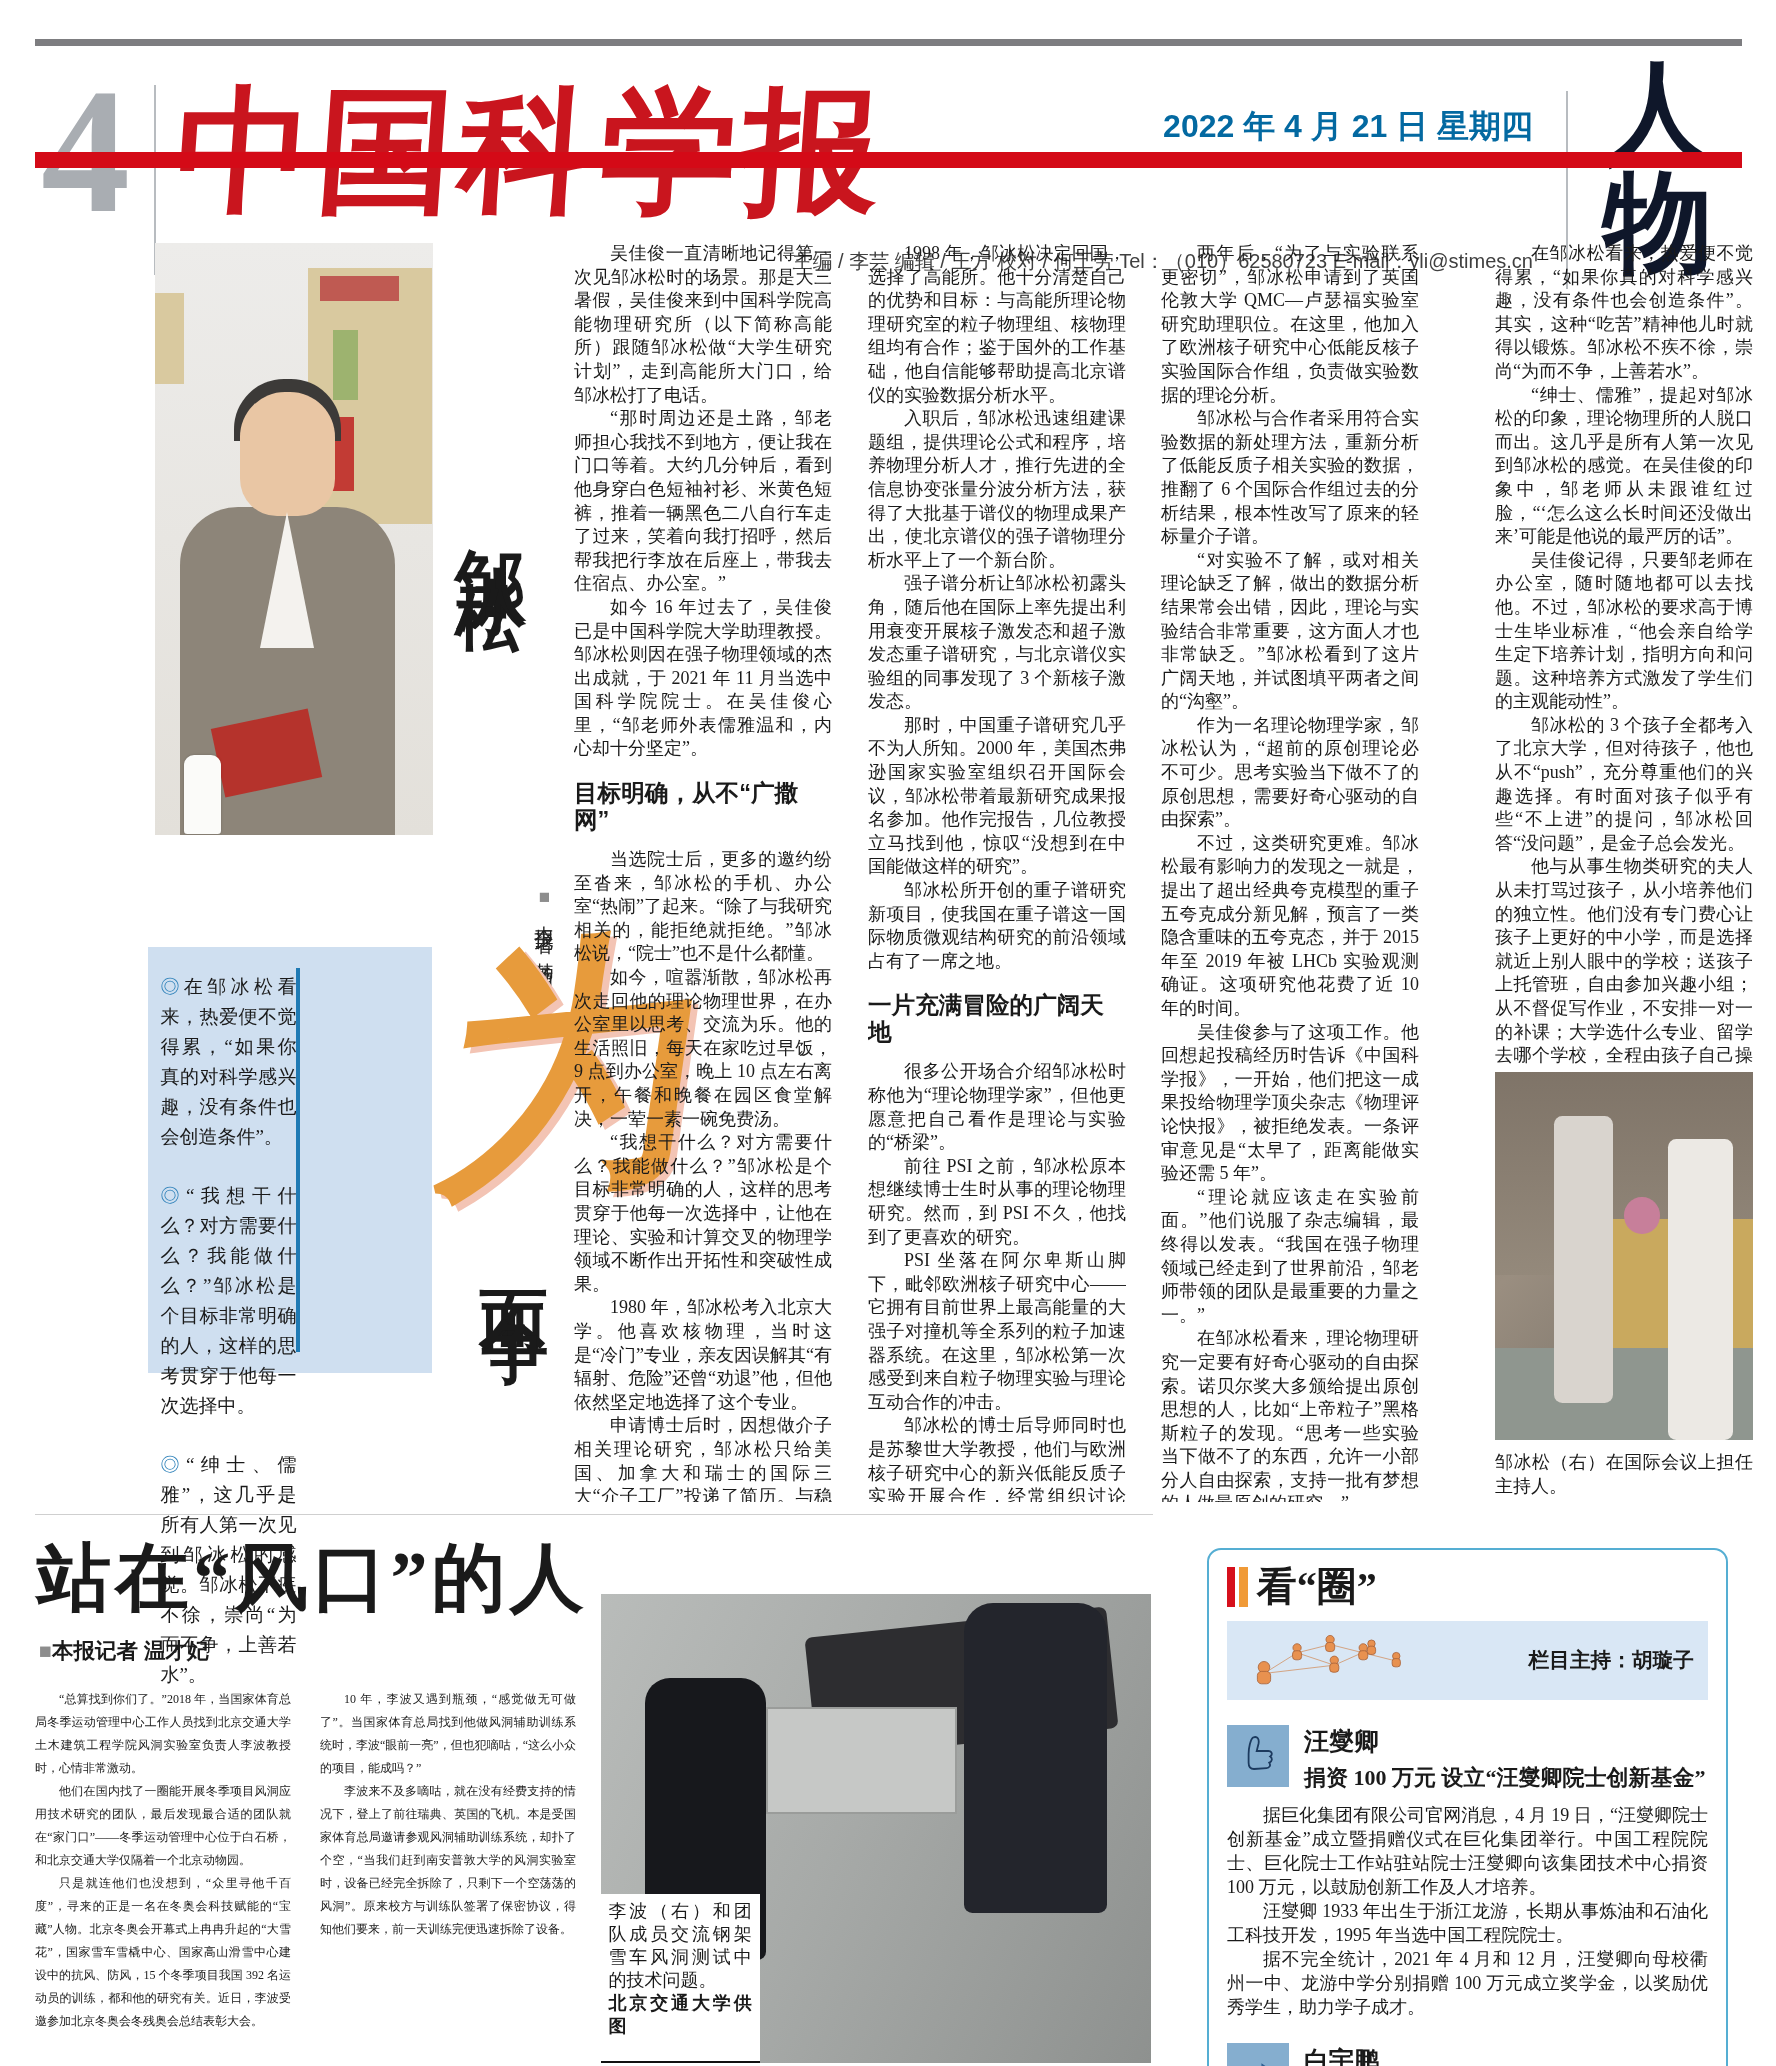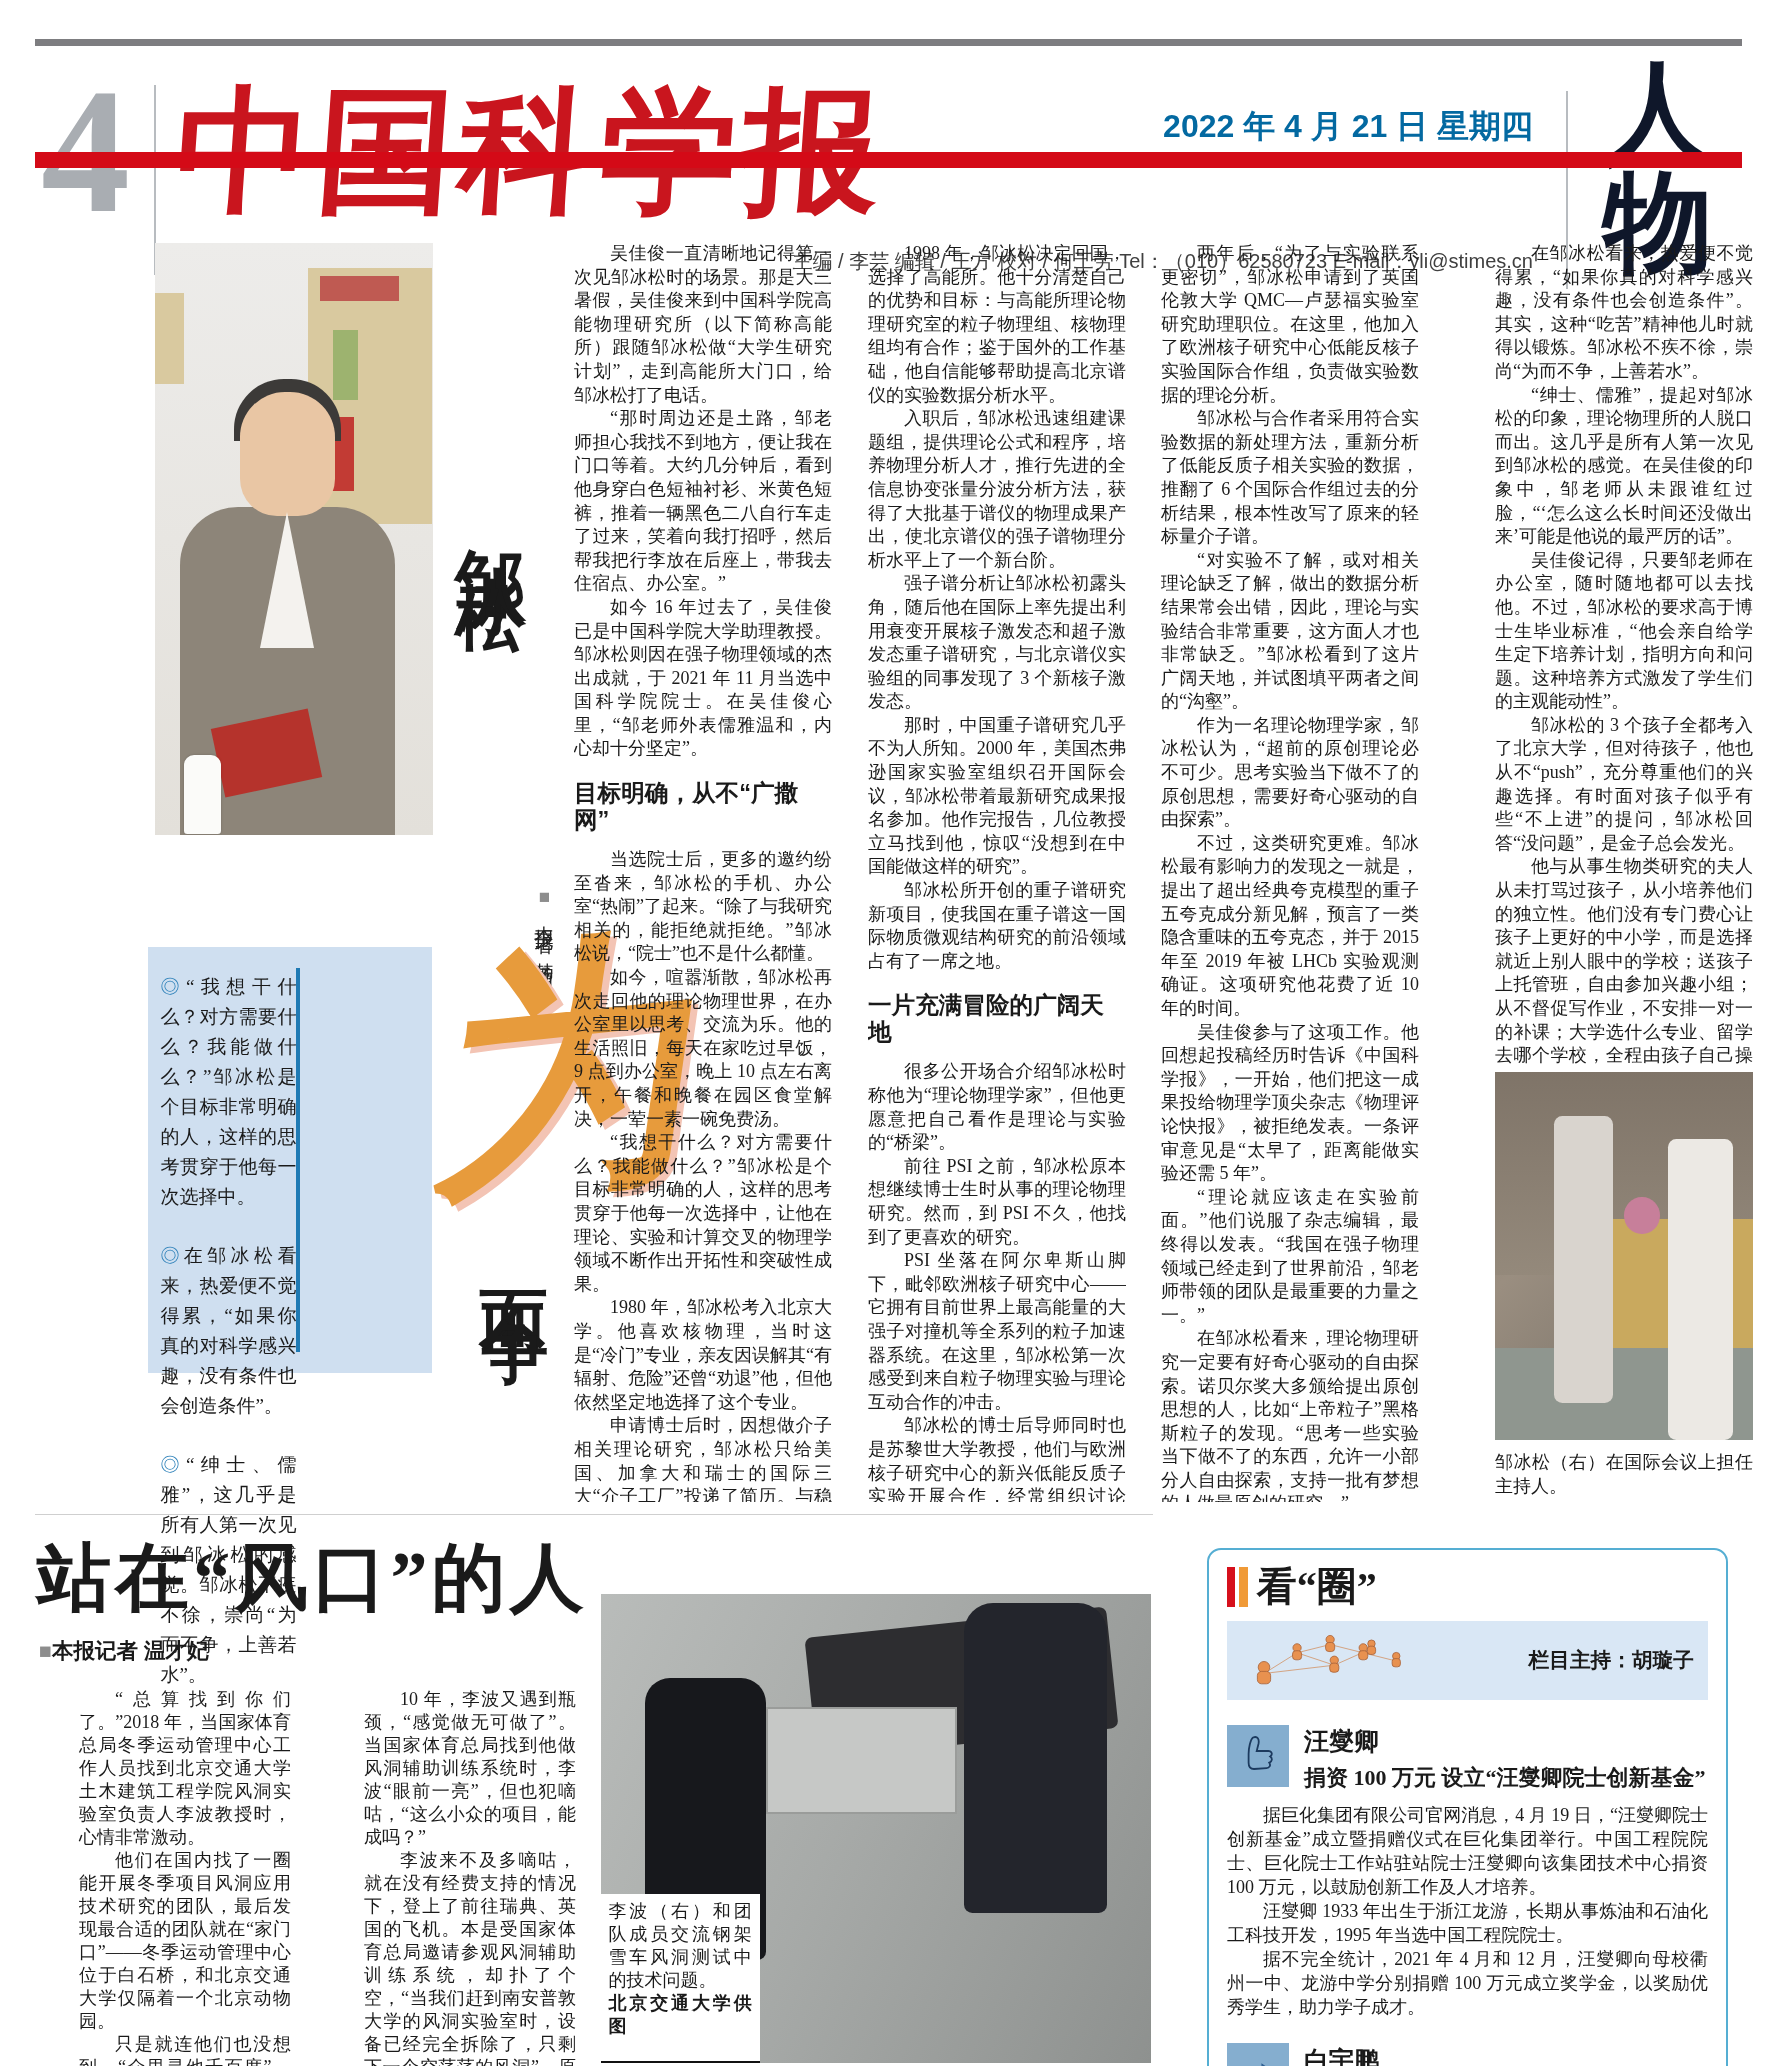--- a/index.html
+++ b/index.html
@@ -51,21 +51,21 @@
   .caption{margin:10.7px 0 0 0 !important;text-indent:0 !important;font-size:18px;line-height:24px;}
   .credit{margin:2.5px 0 0 0 !important;text-indent:0 !important;text-align:right !important;font-weight:bold;font-size:18px;}
   
   .article-divider{left:35px;top:1514px;width:1118px;height:1.2px;background:#cfcfcf;}
   
   .b-headline{left:37px;top:1541px;font-size:74px;font-weight:bold;letter-spacing:4.1px;line-height:1;}
   .b-byline{left:39px;top:1636px;font-size:21.5px;font-weight:bold;font-family:"Liberation Sans",sans-serif;}
   .b-byline .sq{color:#8d8d8d;}
   .b1{left:35px;top:1688px;width:256px;height:1041px;}
   .b2{left:320px;top:1688px;width:256px;height:1041px;}
-  .b3 p,.b4 p,.b1 p,.b2 p{font-size:18px;line-height:23px;margin-left:44px;}
+  .b3 p,.b4 p,.b1 p,.b2 p{font-size:12px;line-height:23px;}
   .wt-photo{left:601px;top:1594px;width:550px;height:469px;background:linear-gradient(115deg,#b9bcba 0%,#a7aaa8 45%,#8e918f 100%);overflow:hidden;}
   .wt-sled{position:absolute;left:38%;top:6%;width:55%;height:26%;background:#2d2d30;border-radius:7.4px;transform:rotate(-6deg);}
   .wt-box{position:absolute;left:30%;top:24%;width:34%;height:22%;background:#c6c8c6;border:2.5px solid #9a9c9a;}
   .wt-p1{position:absolute;left:8%;top:18%;width:22%;height:60%;background:#17181c;border-radius:25px 25px 8.3px 8.3px;}
   .wt-p2{position:absolute;left:66%;top:2%;width:26%;height:66%;background:#23252c;border-radius:29px 29px 8.3px 8.3px;}
   .wt-cap{position:absolute;left:0;bottom:0;width:159px;height:169px;background:#ffffff;border-bottom:2.5px solid #111;padding:5.8px 8.3px 3.3px 7.4px;box-sizing:border-box;}
   .wt-cap p{margin:0;font-size:18px;line-height:23px;text-align:justify;}
   .wt-cap .wt-credit{font-weight:bold;}
   
   .sidebar{left:1207px;top:1548px;width:521px;height:1163px;border:2.5px solid #55aed3;border-radius:14px;box-sizing:border-box;padding:16.5px 18px 12.4px 18px;overflow:hidden;}
@@ -107,22 +107,22 @@
   <div class="jacket"></div>
   <div class="hair"></div>
   <div class="head"></div>
   <div class="shirt"></div>
   <div class="redbook"></div>
   <div class="bottle"></div>
 </div>
 
 <div class="abs pullbox">
   <div class="pullbox-inner">
+    <p><span class="pull-mark">◎</span><span>在邹冰松看来，热爱便不觉得累，“如果你真的对科学感兴趣，没有条件也会创造条件”。</span></p>
     <p><span class="pull-mark">◎</span><span>“我想干什么？对方需要什么？我能做什么？”邹冰松是个目标非常明确的人，这样的思考贯穿于他每一次选择中。</span></p>
-    <p><span class="pull-mark">◎</span><span>在邹冰松看来，热爱便不觉得累，“如果你真的对科学感兴趣，没有条件也会创造条件”。</span></p>
     <p><span class="pull-mark">◎</span><span>“绅士、儒雅”，这几乎是所有人第一次见到邹冰松的感觉。邹冰松不疾不徐，崇尚“为而不争，上善若水”。</span></p>
   </div>
   <div class="pull-rule"></div>
 </div>
 
 <div class="abs vhead-1">邹冰松：</div>
 <div class="abs vbyline"><span class="sq">■</span><span>本报记者 韩扬眉</span></div>
 <div class="abs bigwei">为</div>
 <div class="abs vhead-2">而不争</div>
 

